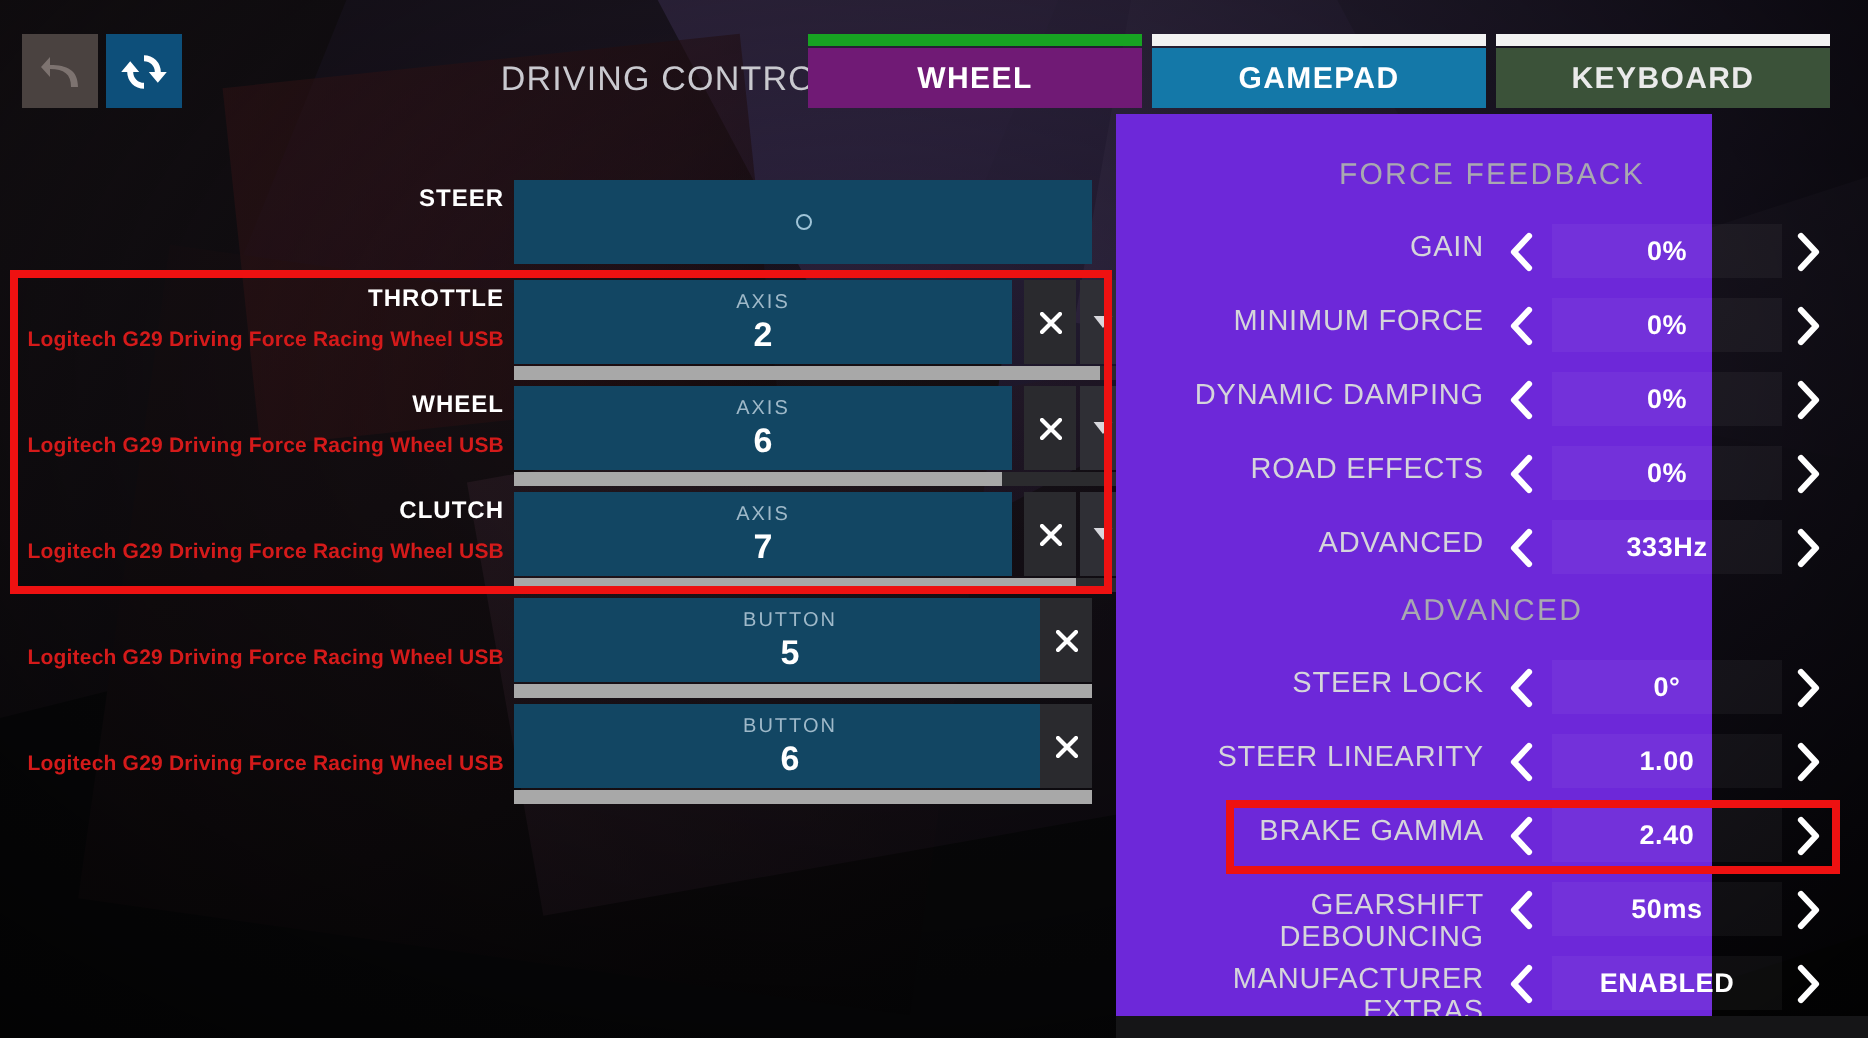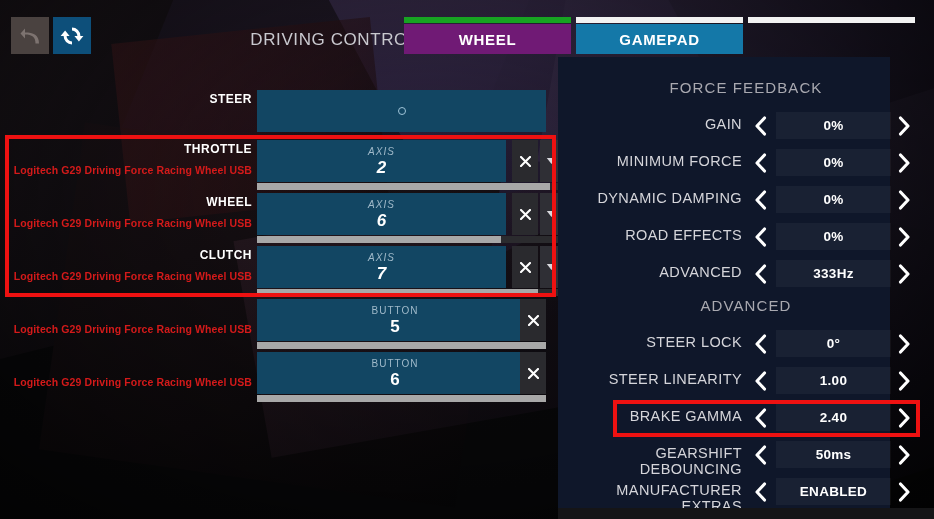--- a/index.html
+++ b/index.html
@@ -75,35 +75,35 @@
   .bind-val{ font-size:17px; color:#ffffff; font-weight:bold; line-height:19px; }
   .bind-x{ position:absolute; top:0; width:26px; height:42px; background:#2a2a2e;
      display:flex; align-items:center; justify-content:center;
      font-size:14px; color:#ffffff; font-weight:bold; }
   .bind-drop{ position:absolute; top:0; width:22px; height:42px; background:#2f2f35;
      display:flex; align-items:center; justify-content:center; }
   .bind-track{ position:absolute; left:257px; top:43px; height:7px; background:#2b2b2e; }
   .bind-fill{ position:absolute; left:0; top:0; height:7px; background:#a8a8a8; }
 
   
-  .w-axis  .bind-field{ width:249px;font-style:italic; }
+  .w-axis  .bind-field{ width:249px; }
   .w-axis  .bind-x{ left:512px; }
   .w-axis  .bind-drop{ left:540px; }
   .w-axis  .bind-track{ width:305px; }
   .w-btn   .bind-field{ width:276px; }
   .w-btn   .bind-x{ left:520px; width:26px; }
   .w-btn   .bind-track{ width:289px; }
   .w-steer .bind-field{ width:289px; }
 
   .steer-dot{ width:8px; height:8px; border-radius:50%;
      border:1.6px solid #9fc4d8; background:transparent; }
 
   
-  #right-panel{ position:absolute; left:558px; top:57px; width:332px; height:462px;
-     background:#0f172a; }
+  #right-panel{ position:absolute; left:558px; top:57px; width:298px; height:462px;
+     background:#6d28d9; }
   #right-inner{ position:absolute; inset:0; }
   .sec-title{ position:absolute; left:0; width:376px; text-align:center;
      font-size:15px; letter-spacing:1.1px; color:#a9a9b0; }
   .optrow{ position:absolute; left:0; width:376px; height:31px; }
   .opt-label{ position:absolute; left:0; top:6px; width:184px; text-align:right;
      font-size:14.5px; letter-spacing:.4px; color:#d5d5da; }
   .opt-prev, .opt-next{ position:absolute; top:2px; width:26px; height:27px;
      display:flex; align-items:center; justify-content:center; }
   .opt-prev{ left:189px; }
   .opt-next{ left:333px; }
@@ -156,20 +156,21 @@
   </div>
 
   <div id="page-title">DRIVING CONTROL</div>
 
   <div class="tabmark" id="tabmark-wheel" style="background: rgb(23, 163, 34);"></div>
   <div class="tabmark" id="tabmark-gamepad" style="background: rgb(242, 242, 242);"></div>
   <div class="tabmark" id="tabmark-keyboard" style="background: rgb(242, 242, 242);"></div>
 
   <div class="tab" id="tab-wheel">WHEEL</div>
   <div class="tab" id="tab-gamepad">GAMEPAD</div>
+  <div class="tab" id="tab-keyboard">KEYBOARD</div>
 </div>
 
 <div id="left-panel">
     <div class="bindrow w-steer" style="top: 12px;">
       <div class="bind-label">STEER</div>
       <div class="bind-field">
         <div class="steer-dot"></div>
       </div>
     </div>
     <div class="bindrow w-axis" style="top: 62px;">

